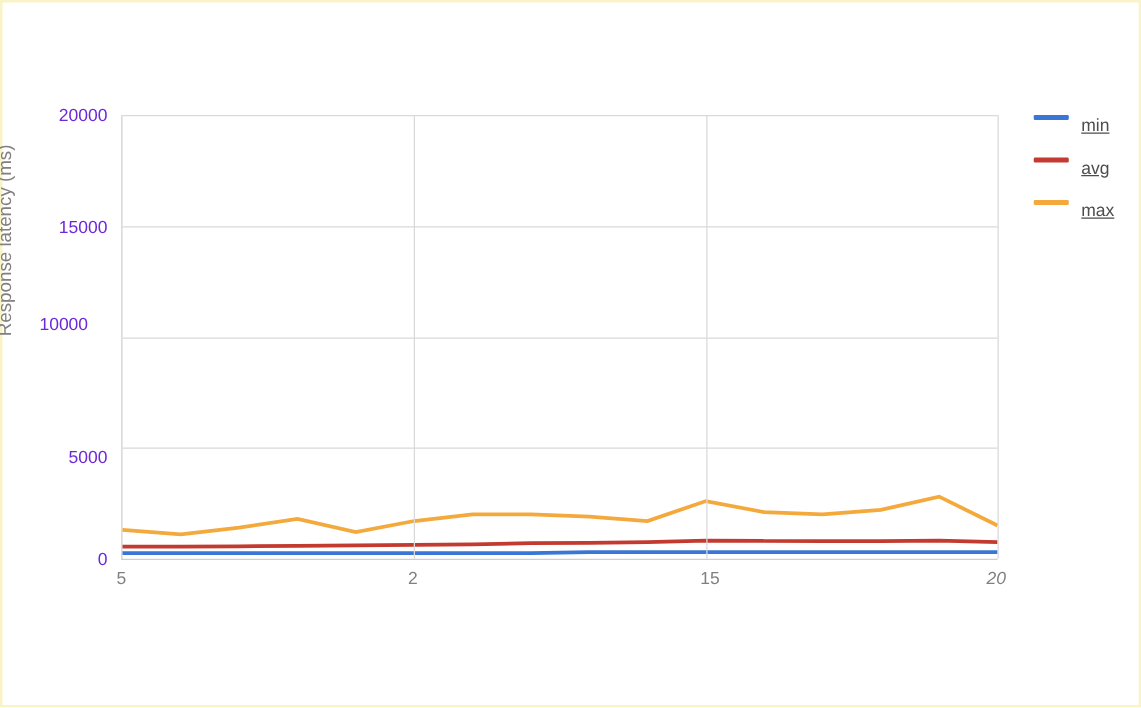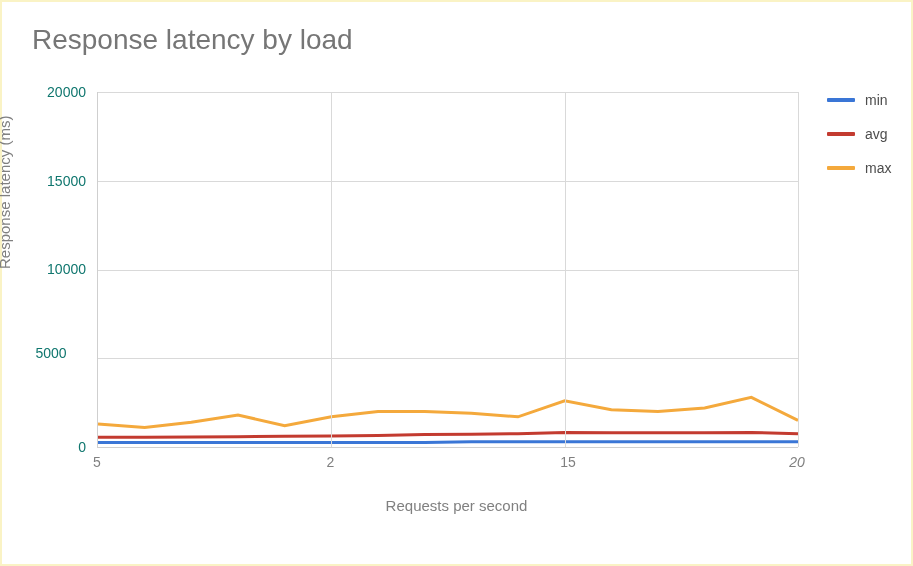--- a/index.html
+++ b/index.html
@@ -48,21 +48,21 @@
     right: 0;
     height: 0;
     border-top: 1px solid #d9d9d9;
   }
   .ytick {
     position: absolute;
     right: 825px;
     width: 70px;
     text-align: right;
     font-size: 14px;
-    color: #0f766e;
+    color: #6d28d9;
     transform: translateY(-50%);
   }
   .xtick {
     position: absolute;
     top: 452px;
     font-size: 14px;
     color: #808080;
     transform: translateX(-50%);
     text-align: center;
   }
@@ -87,22 +87,23 @@
   }
   .legend {
     position: absolute;
     left: 825px;
     top: 90px;
     font-size: 14px;
     color: #4d4d4d;
   }
   .legend-item {
     display: flex;
-    align-items: center;
+    align-items: flex-start;
     margin-bottom: 18px;
+    text-decoration: underline;
   }
   .legend-swatch {
     width: 28px;
     height: 4px;
     margin-right: 10px;
     border-radius: 1px;
   }
   svg.lines {
     position: absolute;
     left: 0;
@@ -114,24 +115,22 @@
   polyline {
     fill: none;
     stroke-width: 3;
   }
 </style>
 </head>
 <body>
 
 <div class="frame">
 
-  <div class="title">Response latency by load</div>
 
   <div class="ylabel"><span>Response latency (ms)</span></div>
-  <div class="xlabel">Requests per second</div>
 
   <div class="plot" id="plot">
     <svg class="lines" id="lines-svg">
         <polyline points="0,350.5625 46.666666666666664,350.5625 93.33333333333333,350.5625 140,350.5625 186.66666666666666,350.5625 233.33333333333331,350.5625 280,350.5625 326.6666666666667,350.5625 373.3333333333333,349.675 420,349.675 466.66666666666663,349.675 513.3333333333333,349.675 560,349.675 606.6666666666667,349.675 653.3333333333334,349.675 700,349.675" stroke="#3a76d6"></polyline>
         <polyline points="0,345.2375 46.666666666666664,345.2375 93.33333333333333,345.06 140,344.705 186.66666666666666,344.35 233.33333333333331,343.995 280,343.4625 326.6666666666667,342.575 373.3333333333333,342.22 420,341.6875 466.66666666666663,340.445 513.3333333333333,340.8 560,340.8 606.6666666666667,340.8 653.3333333333334,340.445 700,341.6875" stroke="#c33b30"></polyline>
         <polyline points="0,331.925 46.666666666666664,335.475 93.33333333333333,330.15 140,323.05 186.66666666666666,333.7 233.33333333333331,324.825 280,319.5 326.6666666666667,319.5 373.3333333333333,321.275 420,324.825 466.66666666666663,308.85 513.3333333333333,317.725 560,319.5 606.6666666666667,315.95 653.3333333333334,305.3 700,328.375" stroke="#f4a93c"></polyline>
       </svg>
   <div class="grid-v" style="left: 233.333px;"></div>
       <div class="grid-v" style="left: 466.667px;"></div>
       <div class="grid-v" style="left: 700px;"></div>
@@ -154,17 +153,17 @@
         <div class="legend-swatch" style="background: rgb(244, 169, 60);"></div>
         <span>max</span>
       </div>
     </div>
 
 <div class="xtick" style="left: 95px;">5</div>
     <div class="xtick" style="left: 328.333px;">2</div>
     <div class="xtick" style="left: 566px;">15</div>
     <div class="xtick" style="left: 795px; font-style: italic;">20</div>
     <div class="ytick" style="top: 445px;">0</div>
-    <div class="ytick" style="top: 351px; text-align: center;">5000</div>
-    <div class="ytick" style="top: 267px;">10000</div>
+    <div class="ytick" style="top: 363px;">5000</div>
+    <div class="ytick" style="top: 257px; text-align: center;">10000</div>
     <div class="ytick" style="top: 178.75px; text-align: right;">15000</div>
     <div class="ytick" style="top: 90px;">20000</div>
   </div>
 
 </body></html>

